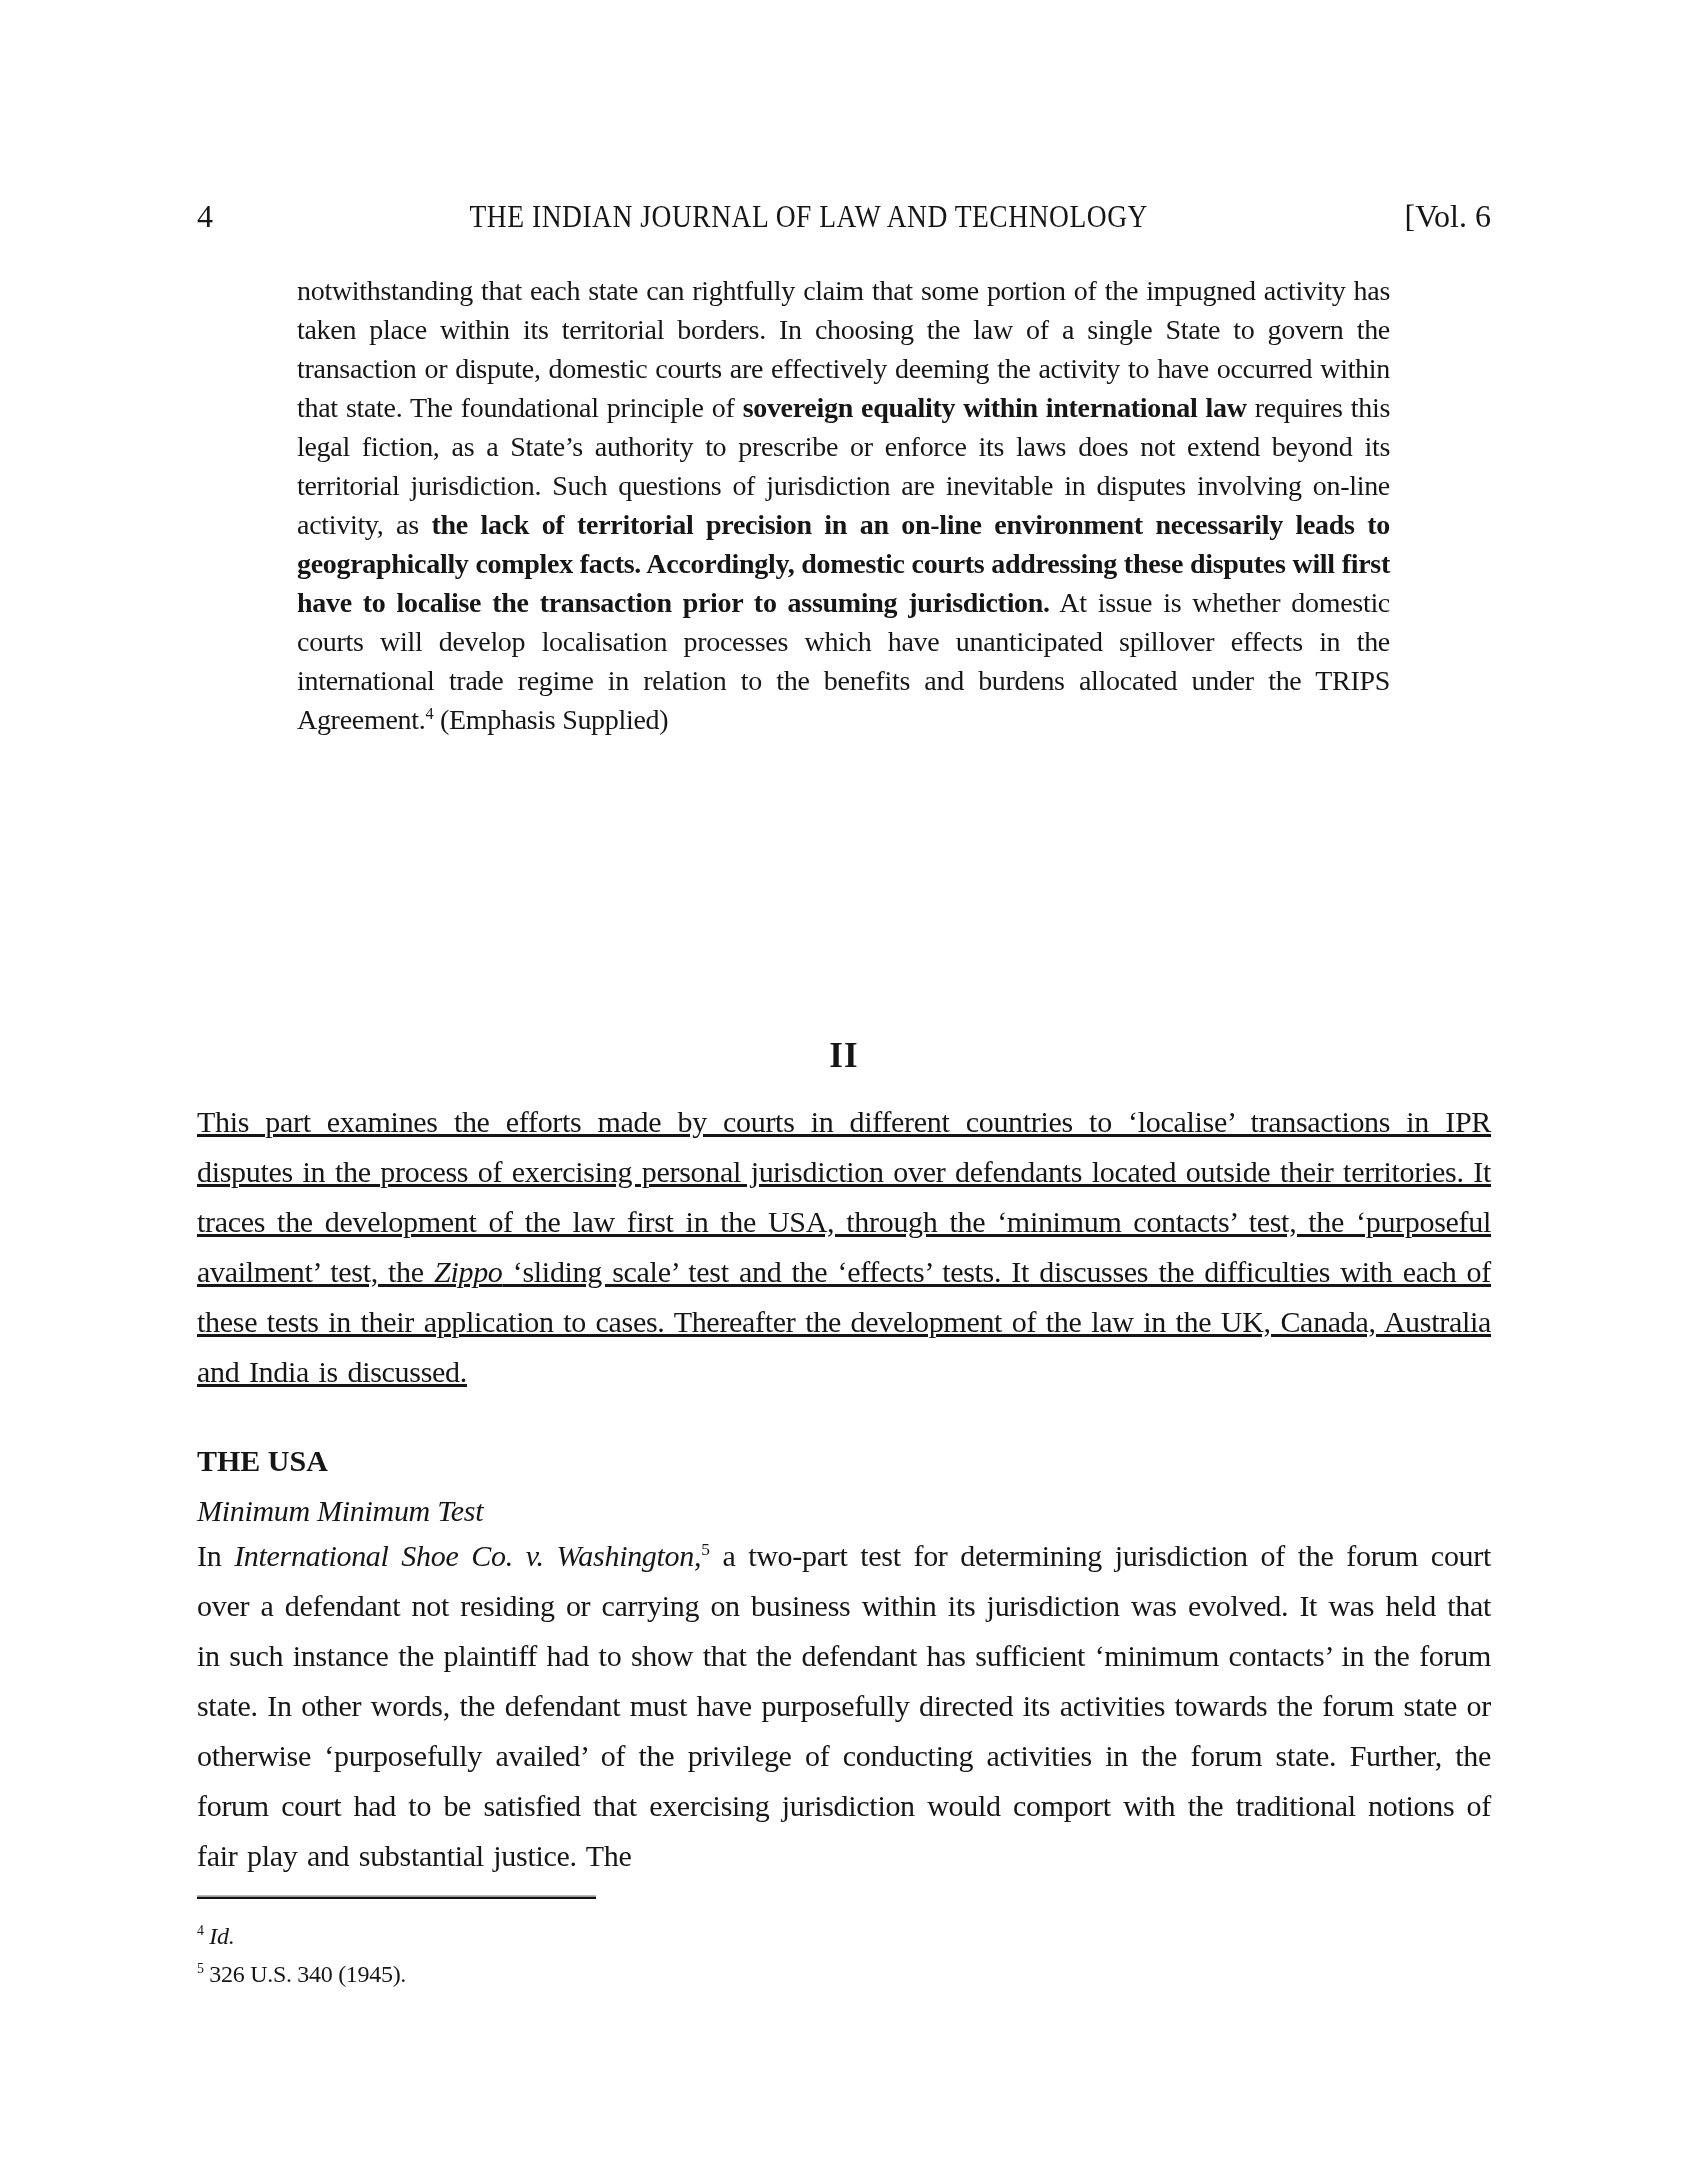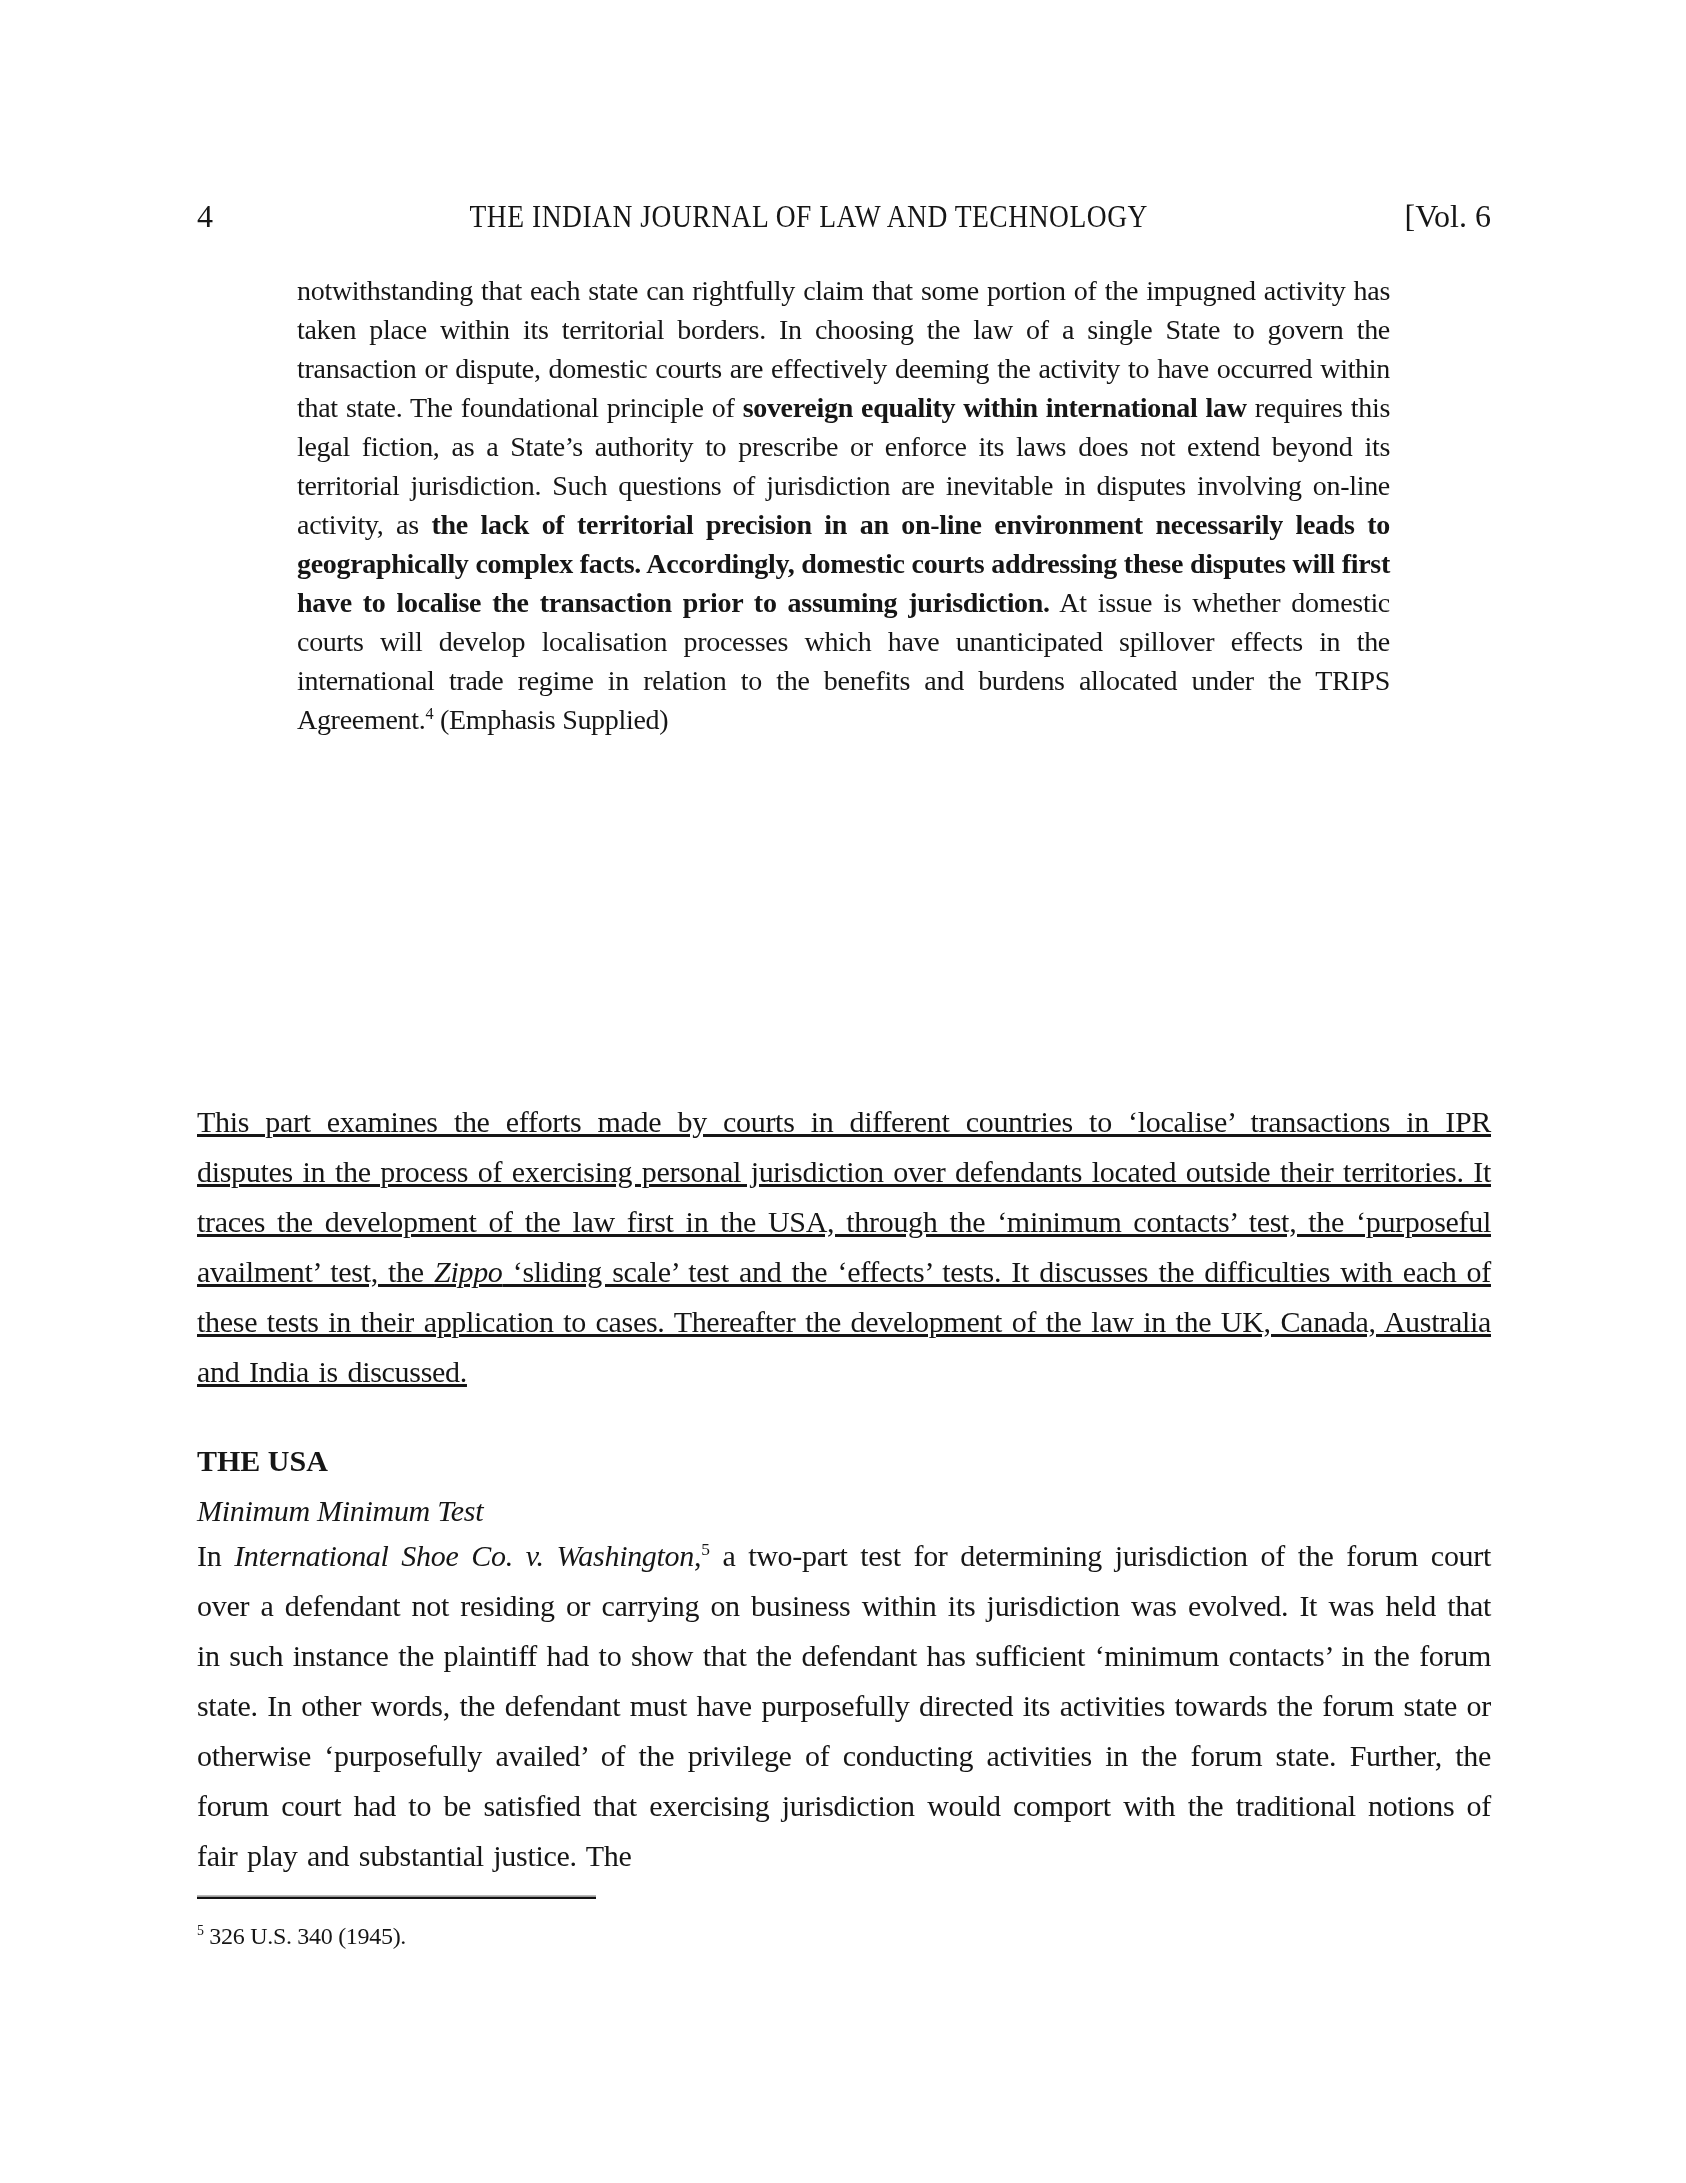--- a/index.html
+++ b/index.html
@@ -135,29 +135,31 @@
 
   <div class="header">
     <span class="pagenum">4</span>
     <span class="jtitle">THE INDIAN JOURNAL OF LAW AND TECHNOLOGY</span>
     <span class="vol">[Vol. 6</span>
   </div>
 
   <blockquote class="quote"><span>notwithstanding that each state can rightfully claim that some portion of the impugned activity has taken place within its territorial borders. In choosing the law of a single State to govern the transaction or dispute, domestic courts are effectively deeming the activity to have occurred within that state. The foundational principle of </span><span class="bold">sovereign equality within international law</span><span> requires this legal fiction, as a State’s authority to prescribe or enforce its laws does not extend beyond its territorial jurisdiction. Such questions of jurisdiction are inevitable in disputes involving on-line activity, as </span><span class="bold">the lack of territorial precision in an on-line environment necessarily leads to geographically complex facts. Accordingly, domestic courts addressing these disputes will first have to localise the transaction prior to assuming jurisdiction.</span><span> At issue is whether domestic courts will develop localisation processes which have unanticipated spillover effects in the international trade regime in relation to the benefits and burdens allocated under the TRIPS Agreement.</span><sup>4</sup><span> (Emphasis Supplied)</span></blockquote>
 
 
+  <h2 class="section-heading">II</h2>
 
   <p class="body-para para2"><span>This part examines the efforts made by courts in different countries to ‘localise’ transactions in IPR disputes in the process of exercising personal jurisdiction over defendants located outside their territories. It traces the development of the law first in the USA, through the ‘minimum contacts’ test, the ‘purposeful availment’ test, the </span><span class="italic">Zippo</span><span> ‘sliding scale’ test and the ‘effects’ tests. It discusses the difficulties with each of these tests in their application to cases. Thereafter the development of the law in the UK, Canada, Australia and India is discussed.</span></p>
 
   <h3 class="usa-heading">THE USA</h3>
 
   <div class="subheading">Minimum Minimum Test</div>
 
   <p class="body-para para3"><span>In </span><span class="italic">International Shoe Co. v. Washington</span><span>,</span><sup>5</sup><span> a two-part test for determining jurisdiction of the forum court over a defendant not residing or carrying on business within its jurisdiction was evolved. It was held that in such instance the plaintiff had to show that the defendant has sufficient ‘minimum contacts’ in the forum state. In other words, the defendant must have purposefully directed its activities towards the forum state or otherwise ‘purposefully availed’ of the privilege of conducting activities in the forum state. Further, the forum court had to be satisfied that exercising jurisdiction would comport with the traditional notions of fair play and substantial justice. The</span></p>
 
   <div class="footnote-rule"></div>
 
   <div class="footnotes">
+    <p class="footnote"><sup>4</sup><span> </span><span class="italic">Id.</span></p>
     <p class="footnote"><sup>5</sup><span> 326 U.S. 340 (1945).</span></p>
   </div>
 
 </div>
 
 
 </body></html>

